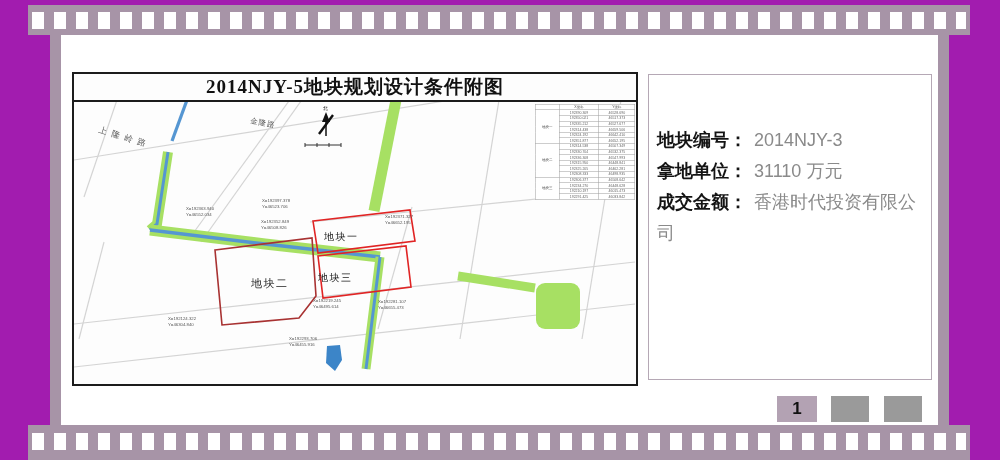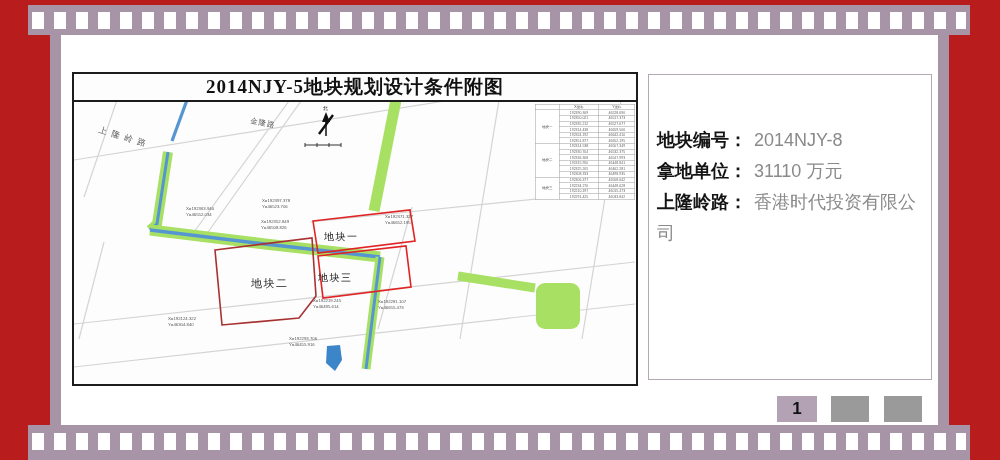--- a/index.html
+++ b/index.html
@@ -1,21 +1,21 @@
 <!DOCTYPE html>
 <html><head>
 <meta charset="utf-8">
 <style>
   html,body{margin:0;padding:0;}
   body{
     background:#f2f1f2;
     font-family:"Liberation Sans", sans-serif;
     -webkit-font-smoothing:antialiased;
   }
-  .stage{position:relative;width:1000px;height:460px;background:#b91c1c;overflow:hidden;}
+  .stage{position:relative;width:1000px;height:460px;background:#a21caf;overflow:hidden;}
 
   
   .film-bar{position:absolute;left:28px;width:942px;height:30px;background:#a794a7;}
   .film-bar.top{top:5px;}
   .film-bar.bottom{top:425px;height:35px;}
   .film-bar .holes{position:absolute;left:4px;right:4px;top:7px;height:17px;
     background:repeating-linear-gradient(to right,#ffffff 0 12px,transparent 12px 22px);}
   .film-bar.bottom .holes{top:8px;}
   .film-rail{position:absolute;width:11px;background:#a794a7;top:33px;height:394px;}
   .film-rail.left{left:50px;}
@@ -241,23 +241,23 @@
                 </tr>
               </tbody>
             </table>
         </div>
       </div>
     </div>
   </div>
 
   <div class="info-panel">
     <div id="info-fields">
-        <div class="info-field"><span class="lbl">地块编号：</span><span class="val">2014NJY-8</span></div>
+        <div class="info-field"><span class="lbl">地块编号：</span><span class="val">2014NJY-3</span></div>
         <div class="info-field"><span class="lbl">拿地单位：</span><span class="val">31110 万元</span></div>
-        <div class="info-field"><span class="lbl">上隆岭路：</span><span class="val">香港时代投资有限公司</span></div>
+        <div class="info-field"><span class="lbl">成交金额：</span><span class="val">香港时代投资有限公司</span></div>
       </div>
   </div>
 
   <div class="pager">
     <div class="page-box active">1</div>
     <div class="page-box p2"></div>
     <div class="page-box p3"></div>
   </div>
 
 </div>

